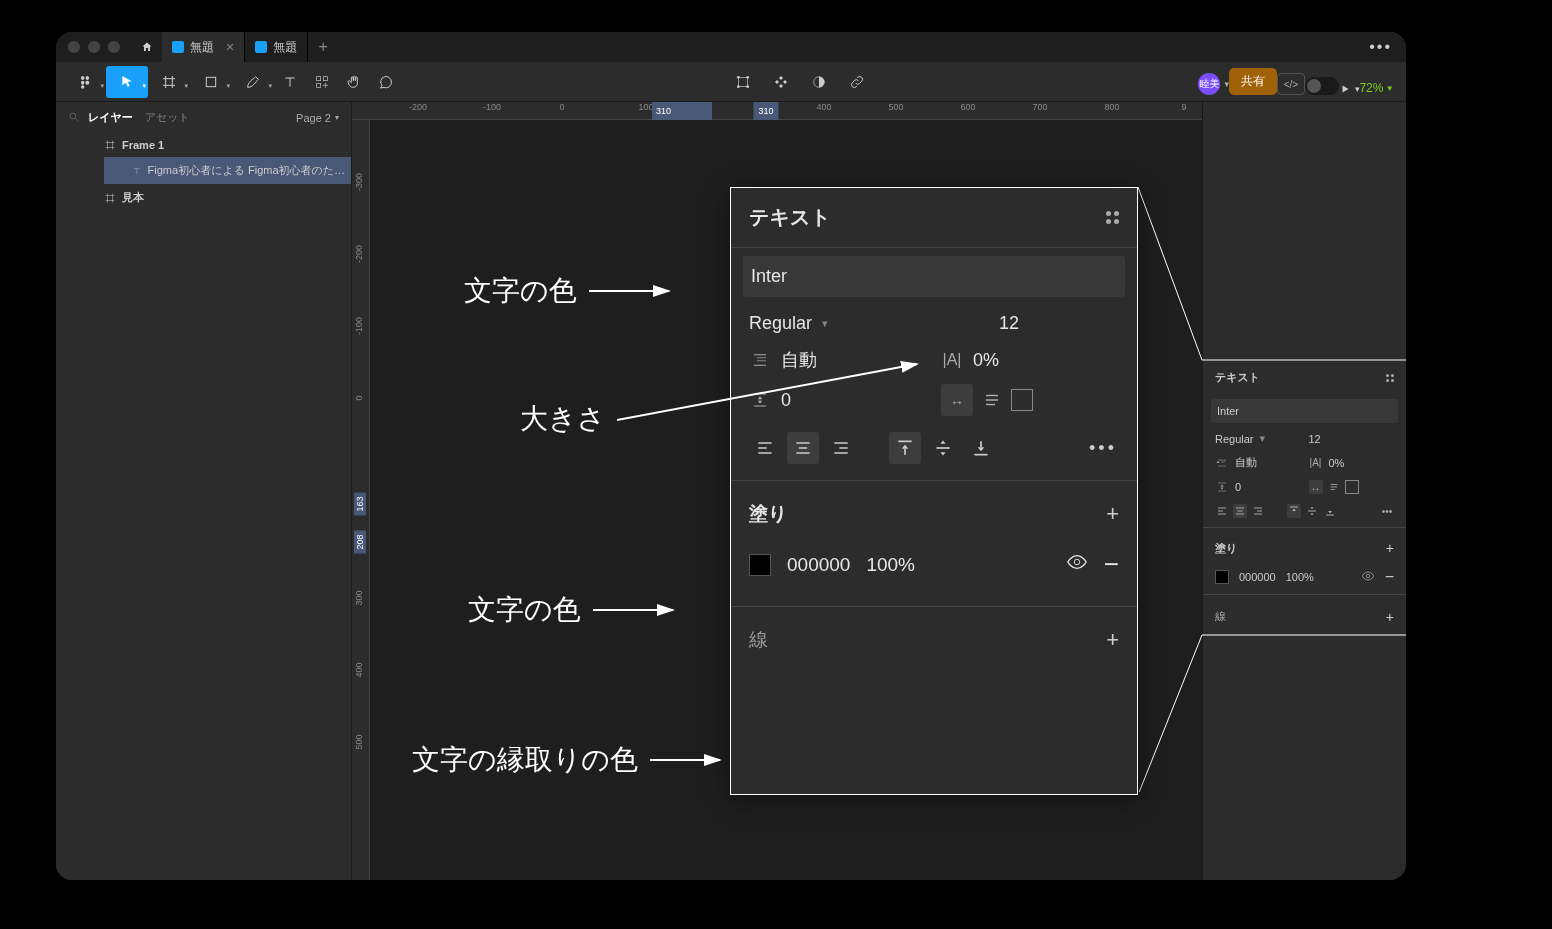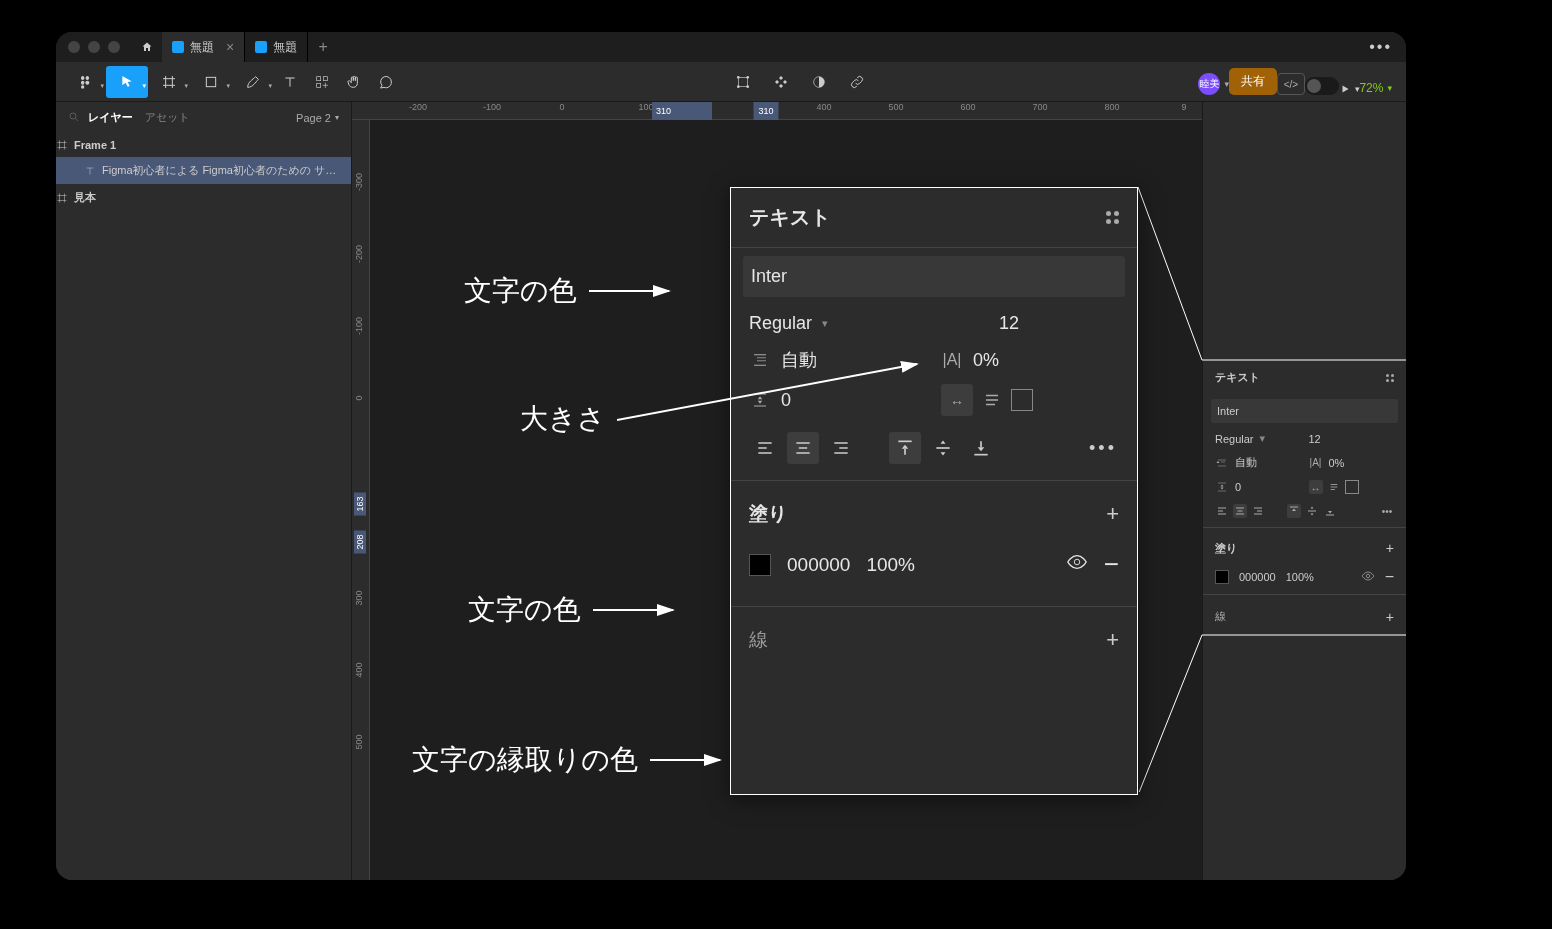--- a/index.html
+++ b/index.html
@@ -41,21 +41,21 @@
 
 .main { position: absolute; top: 70px; left: 0; right: 0; bottom: 0; display: flex; }
 .left-panel { width: 296px; background: #2c2c2c; border-right: 1px solid #1a1a1a; }
 .panel-header { display: flex; align-items: center; padding: 8px 12px; font-size: 11px; color: #ccc; }
 .panel-header .search-ico { margin-right: 8px; color: #888; }
 .panel-header .tabs { display: flex; gap: 12px; flex: 1; }
 .panel-header .tab { color: #888; }
 .panel-header .tab.active { color: #fff; font-weight: 600; }
 .panel-header .page { color: #aaa; font-size: 11px; display: flex; align-items: center; gap: 4px; }
 .layers { font-size: 11px; color: #ccc; }
-.layer-row { display: flex; align-items: center; gap: 6px; padding: 6px 0; }
+.layer-row { display: flex; align-items: center; gap: 6px; padding: 6px 0; margin-left: 48px; }
 .layer-row.nested { padding-left: 28px; }
 .layer-row.selected { background: #4a5878; }
 
 .canvas { flex: 1; background: #1e1e1e; position: relative; overflow: hidden; }
 .ruler-h { position: absolute; top: 0; left: 0; right: 0; height: 18px; background: #2c2c2c; border-bottom: 1px solid #444; display: flex; font-size: 9px; color: #888; }
 .ruler-h .tick { position: absolute; transform: translateX(-50%); }
 .ruler-h .tick.hl { background: #4a5878; color: #fff; padding: 1px 5px; top: 0; height: 18px; line-height: 16px; }
 .ruler-v { position: absolute; top: 18px; left: 0; bottom: 0; width: 18px; background: #2c2c2c; border-right: 1px solid #444; font-size: 9px; color: #888; }
 .ruler-v .vtick { position: absolute; writing-mode: vertical-rl; transform: translateY(-50%) rotate(180deg); left: 2px; }
 .ruler-v .vtick.hl { background: #4a5878; color: #fff; padding: 4px 1px; }

